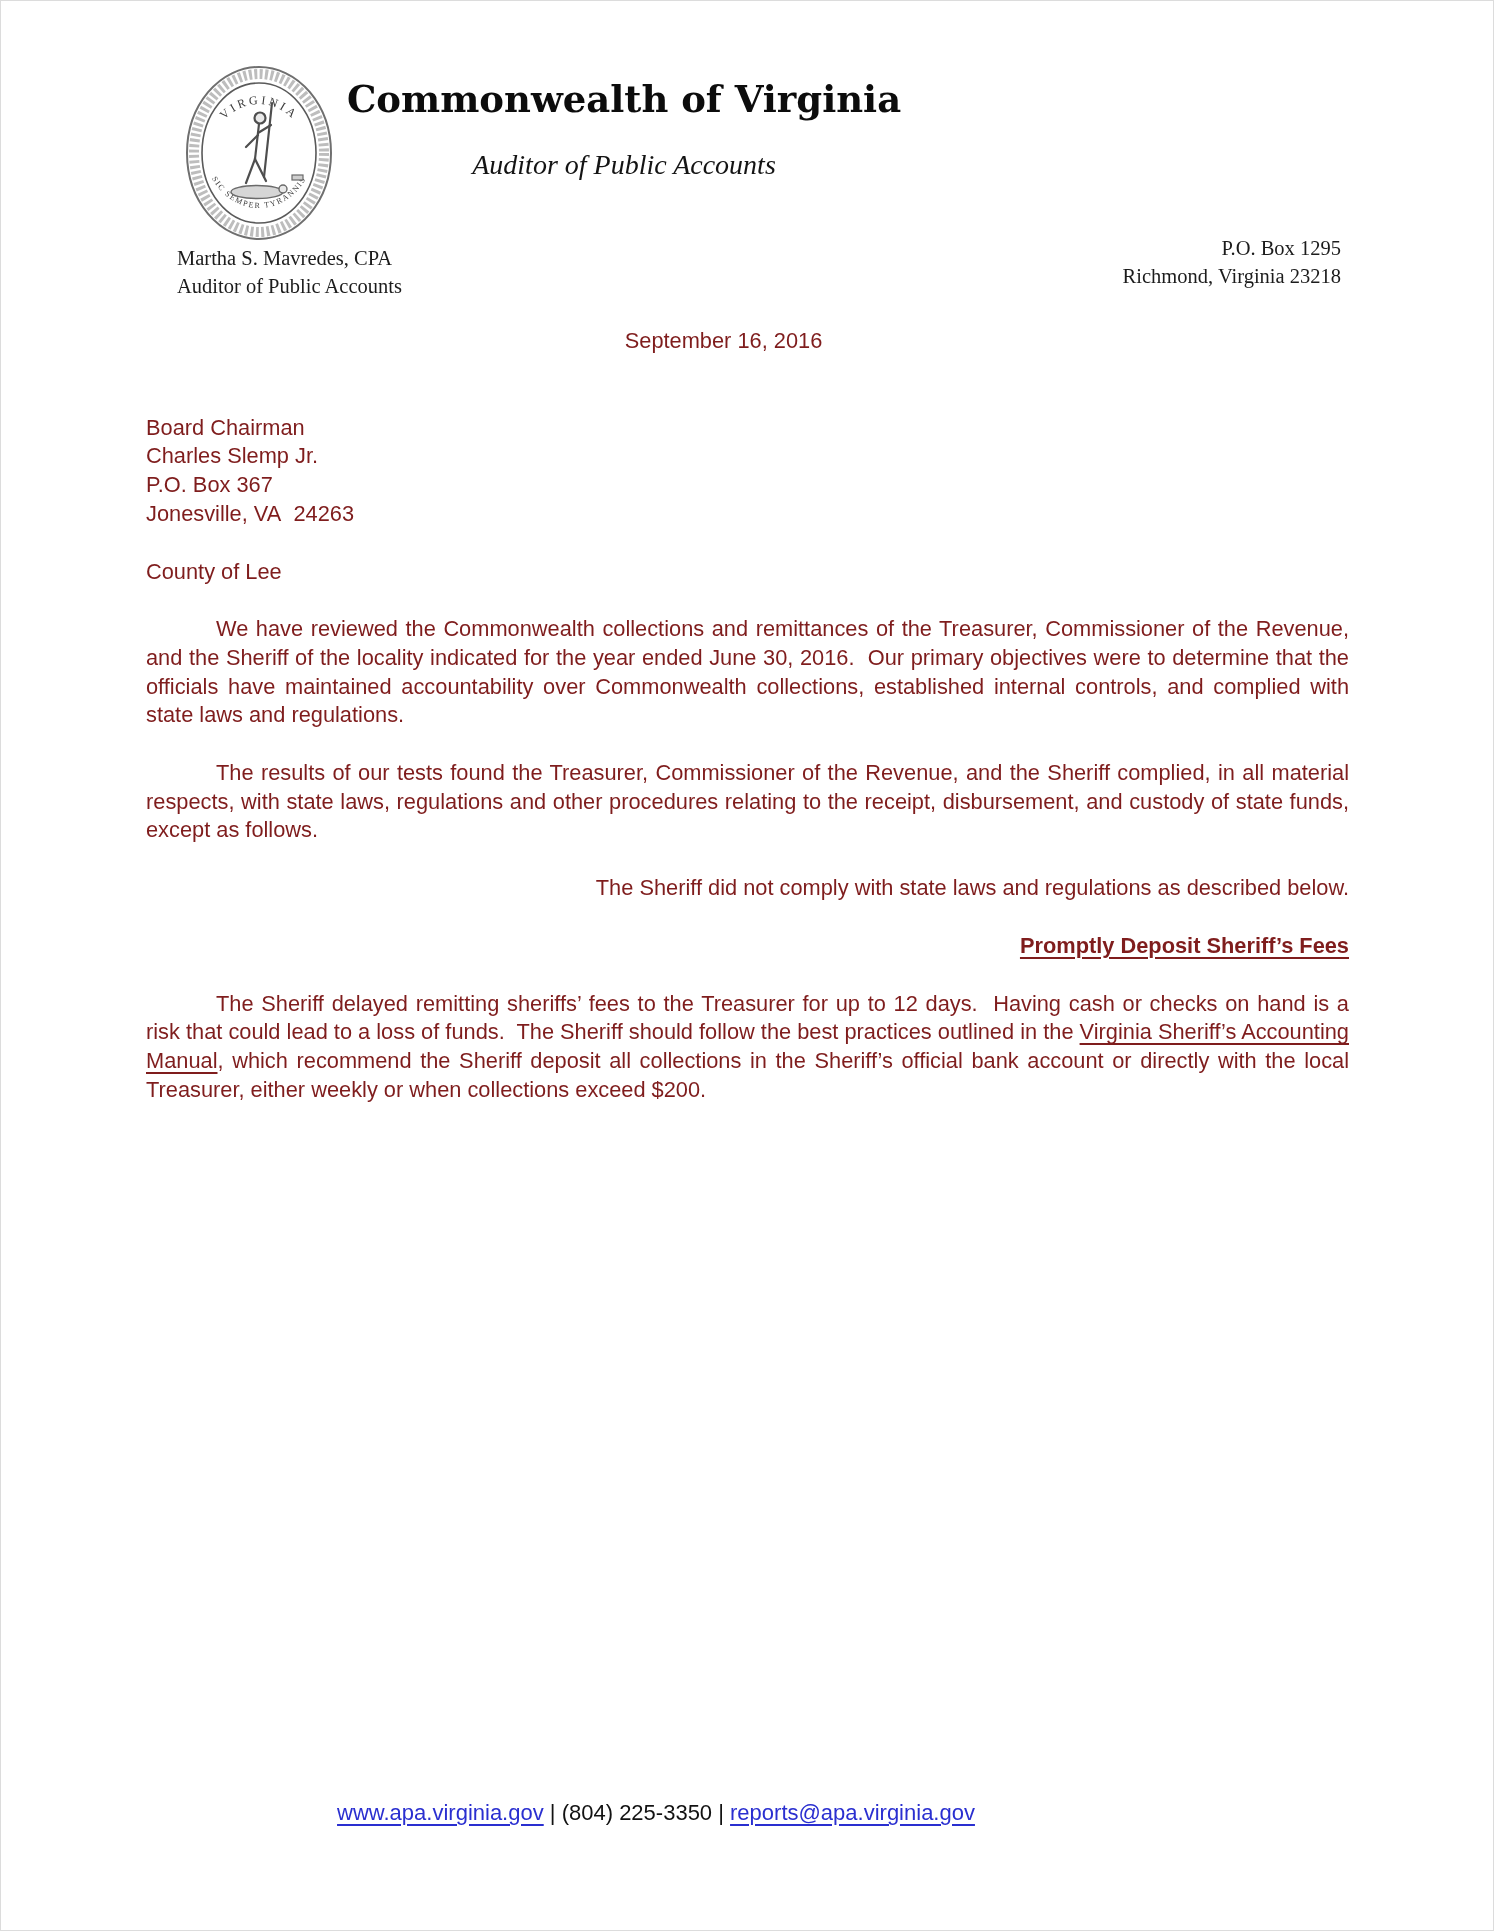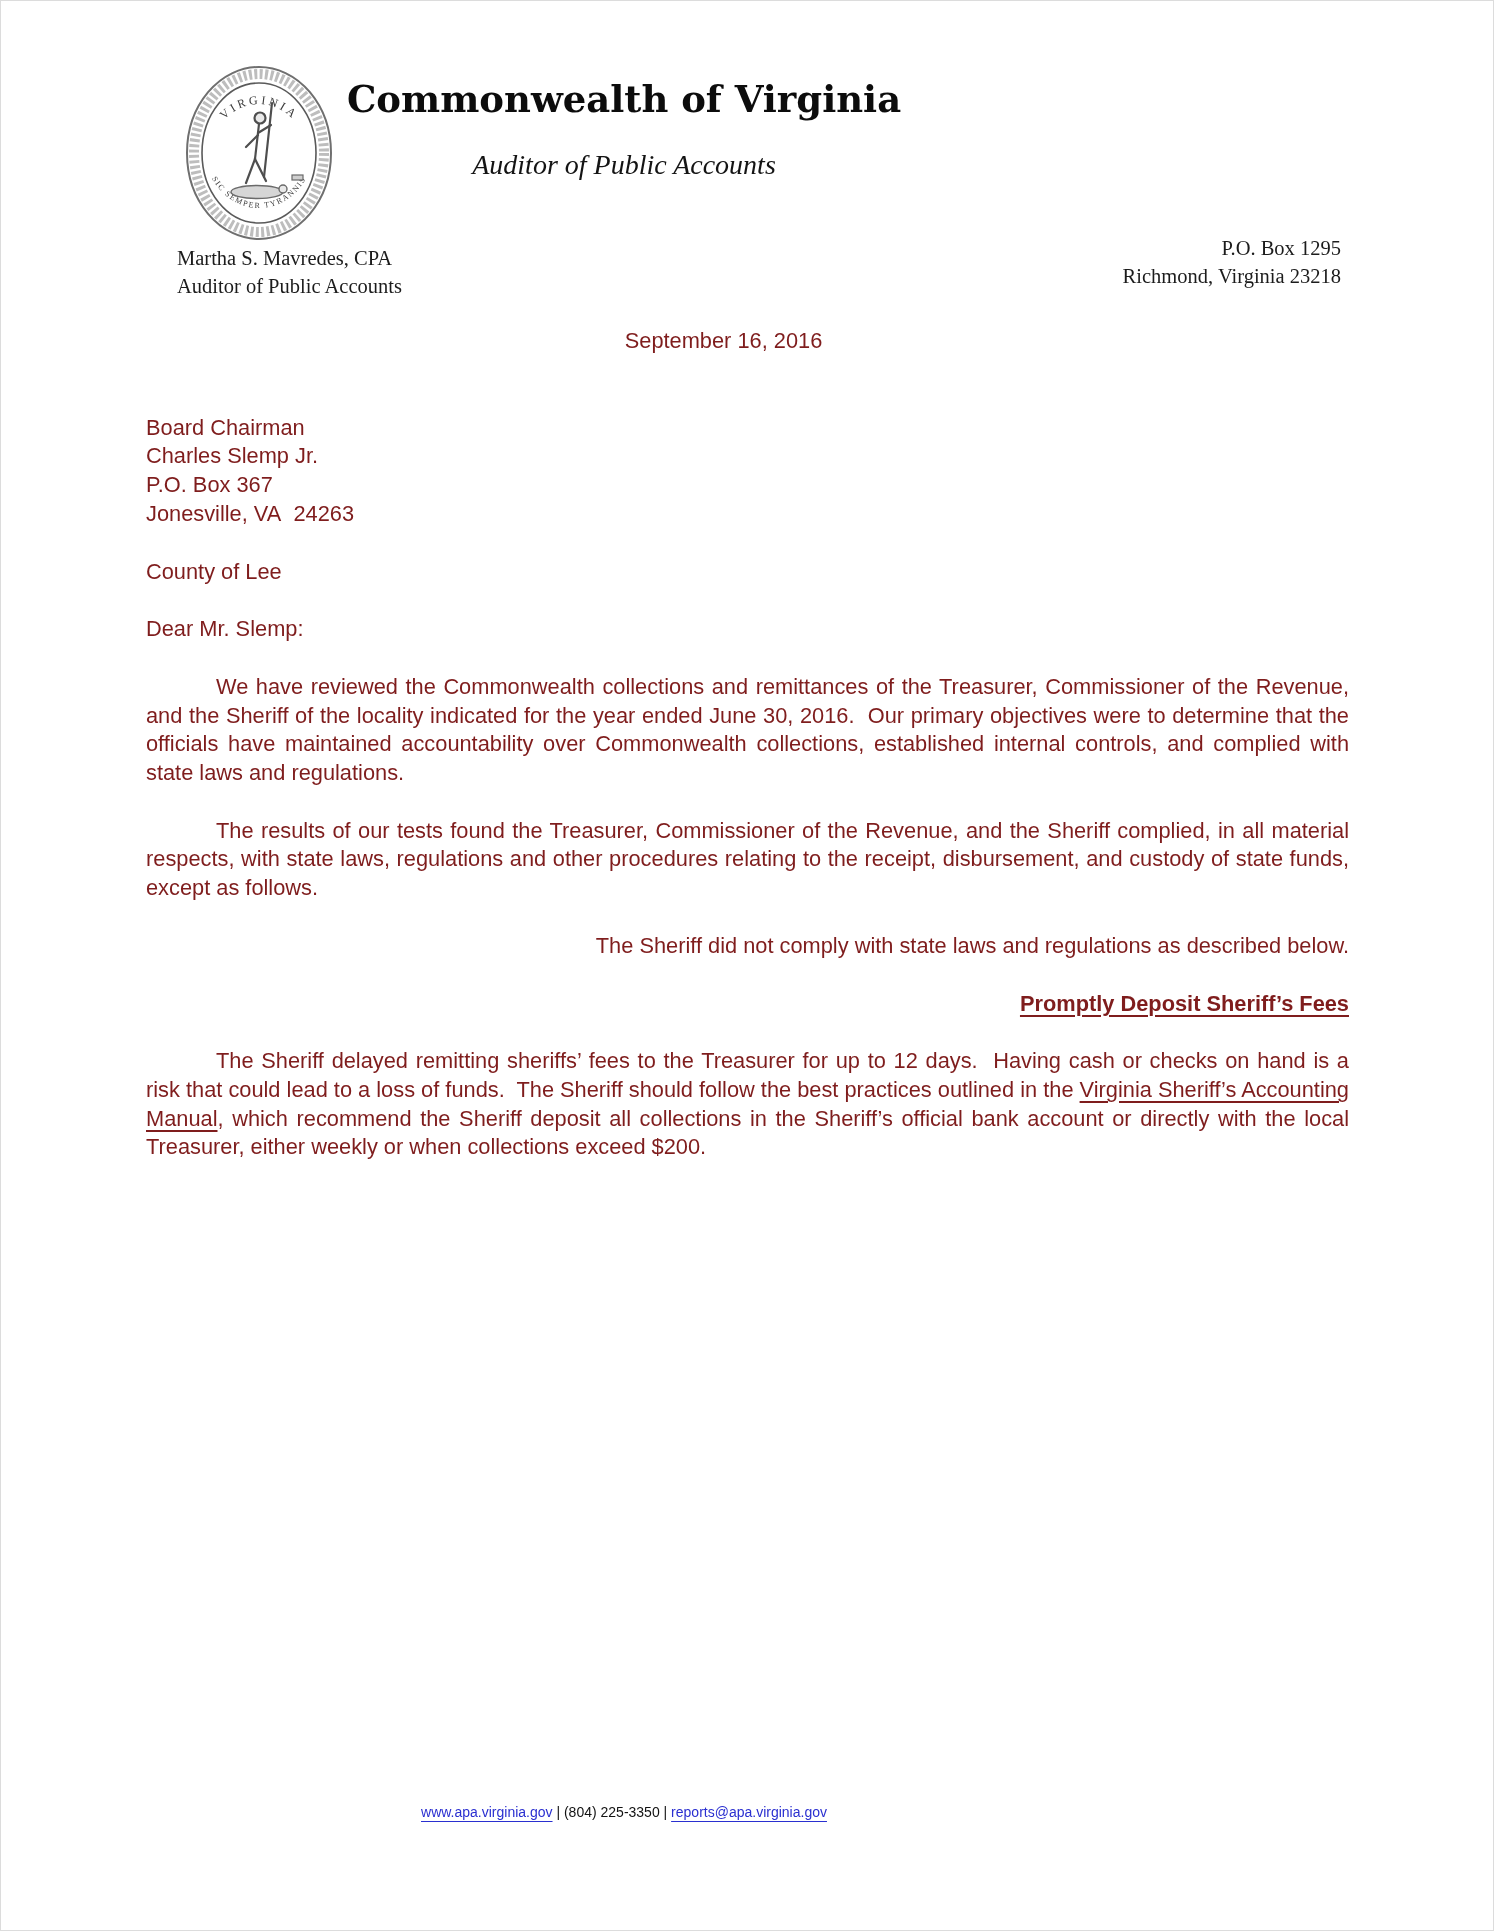--- a/index.html
+++ b/index.html
@@ -48,21 +48,21 @@
   p.para.no-indent{text-indent:0;text-align:right;}
   .heading{
     margin-top:29px;font-weight:700;text-decoration:underline;
     text-underline-offset:4px;
     text-align:right;
   }
   .inline-underline{text-decoration:underline;text-underline-offset:4px;}
   
   .footer{
     position:absolute;top:1797px;left:0;width:1246px;
-    text-align:center;font-size:14px;line-height:29px;color:#121212;
+    text-align:center;font-size:22px;line-height:29px;color:#121212;padding-left:32px;
   }
   .footer a{color:var(--link,#2a2fd0);text-decoration:underline;text-underline-offset:4px;cursor:pointer;}
   .seal text{font-family:"Liberation Serif",serif;fill:#3d3d3d;}
 </style>
 </head>
 <body>
 
 <div class="page">
 
   <svg class="seal" viewBox="0 0 150 180" aria-hidden="true">
@@ -114,21 +114,20 @@
 
     <div class="recipient">
       <div>Board Chairman</div>
       <div>Charles Slemp Jr.</div>
       <div>P.O. Box 367</div>
       <div>Jonesville, VA&nbsp; 24263</div>
     </div>
 
     <div class="block">County of Lee</div>
 
-    <div class="block">Dear Mr. Slemp:</div>
 
     <p class="para">We have reviewed the Commonwealth collections and remittances of the Treasurer, Commissioner of the Revenue, and the Sheriff of the locality indicated for the year ended June 30, 2016.&nbsp; Our primary objectives were to determine that the officials have maintained accountability over Commonwealth collections, established internal controls, and complied with state laws and regulations.</p>
 
     <p class="para">The results of our tests found the Treasurer, Commissioner of the Revenue, and the Sheriff complied, in all material respects, with state laws, regulations and other procedures relating to the receipt, disbursement, and custody of state funds, except as follows.</p>
 
     <p class="para no-indent">The Sheriff did not comply with state laws and regulations as described below.</p>
 
     <div class="heading">Promptly Deposit Sheriff’s Fees</div>
 
     <p class="para"><span>The Sheriff delayed remitting sheriffs’ fees to the Treasurer for up to 12 days.&nbsp; Having cash or checks on hand is a risk that could lead to a loss of funds.&nbsp; The Sheriff should follow the best practices outlined in the </span><span class="inline-underline">Virginia Sheriff’s Accounting Manual</span><span>, which recommend the Sheriff deposit all collections in the Sheriff’s official bank account or directly with the local Treasurer, either weekly or when collections exceed $200.</span></p>

